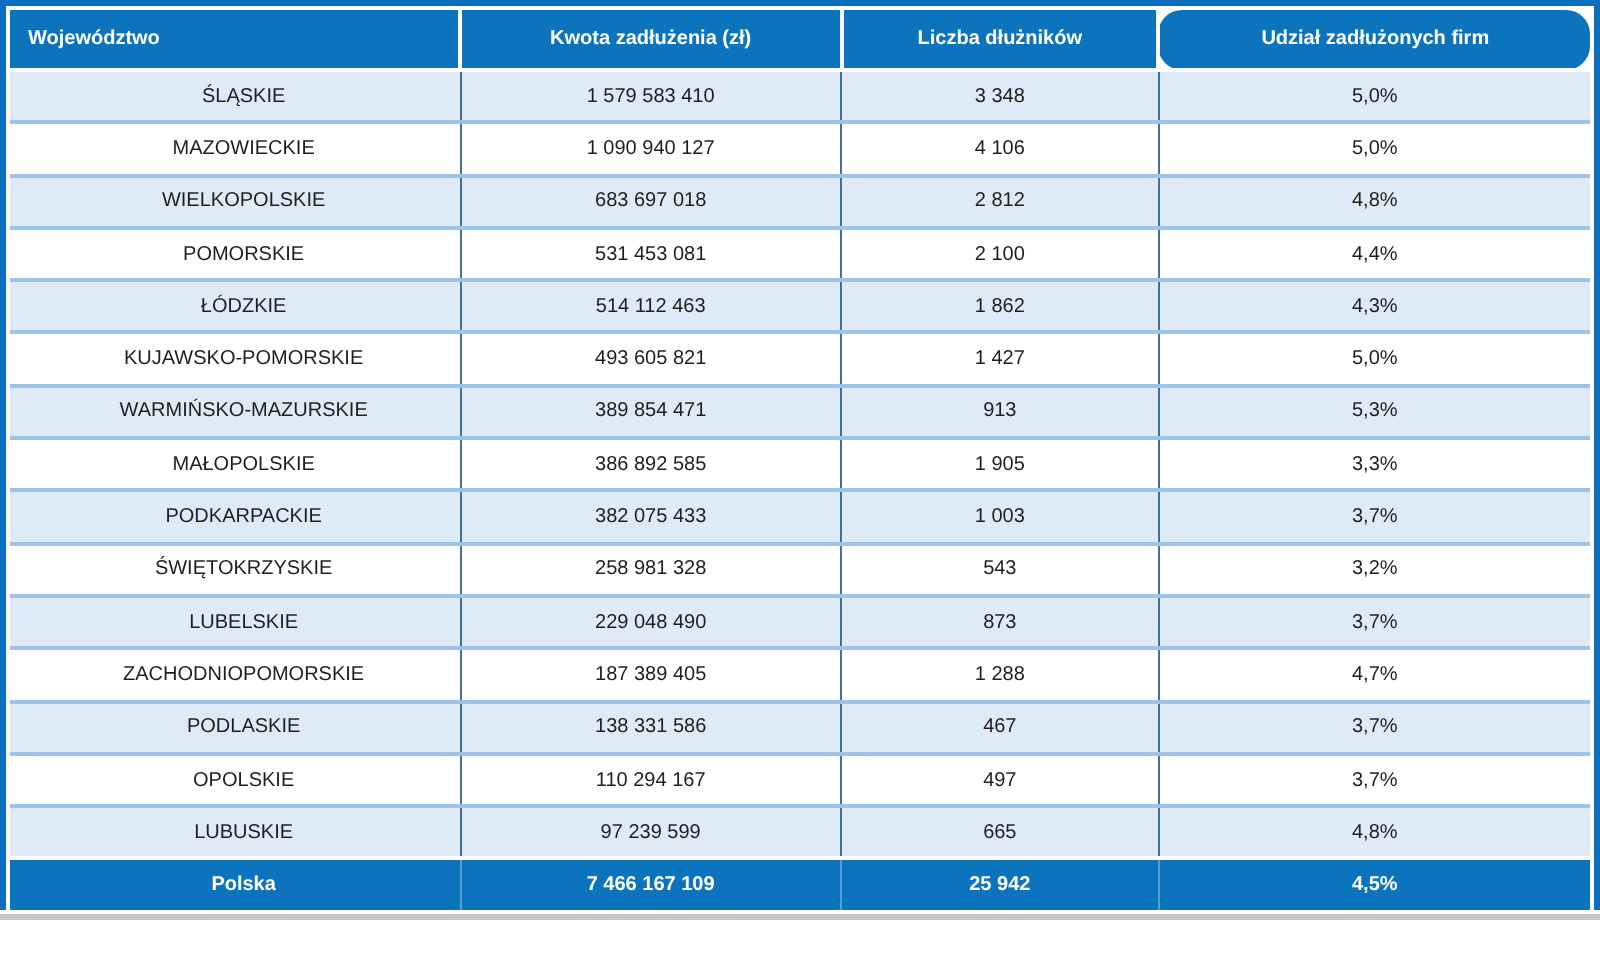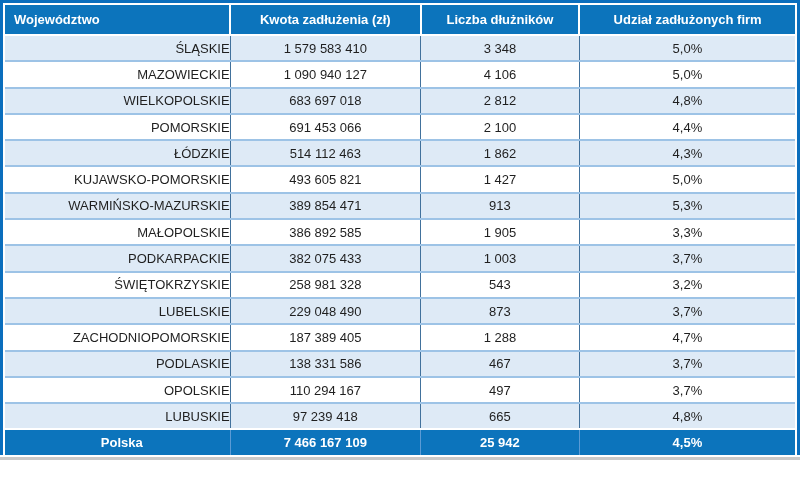--- a/index.html
+++ b/index.html
@@ -20,21 +20,21 @@
     width: 800px;
     border: 3px solid #0a6ebd;
     border-bottom: none;
     padding: 2px 2px 0 2px;
     background: #ffffff;
   }
   table.debt {
     width: 100%;
     border-collapse: collapse;
     table-layout: fixed;
-    font-size: 13px;
+    font-size: 10px;
   }
   table.debt th, table.debt td {
     padding: 0;
     overflow: hidden;
     white-space: nowrap;
     vertical-align: middle;
   }
   
   thead th {
     background: #0c74bc;
@@ -42,32 +42,32 @@
     font-weight: bold;
     height: 29px;
     border-right: 2px solid #ffffff;
     border-bottom: 2px solid #ffffff;
     text-align: center;
   }
   thead th:first-child {
     text-align: left;
     padding-left: 9px;
   }
-  thead th:last-child { border-right: none; }
+  thead th:last-child { border-right: none; border-radius: 12px; }
   
   tbody td {
     height: 24.3px;
     color: #1f1f1f;
     border-right: 1px solid #41719c;
     border-bottom: 2px solid #9dc3e6;
     text-align: center;
     background: #ffffff;
   }
   tbody td:first-child {
-    text-align: right;
+    text-align: center;
     padding-left: 9px;
   }
   tbody td:last-child { border-right: none; }
   tbody tr:nth-child(odd) td { background: #deeaf6; }
   tbody tr:last-child td { border-bottom: none; }
   
   tfoot td {
     background: #0c74bc;
     color: #ffffff;
     font-weight: bold;
@@ -126,21 +126,21 @@
 
   <tr>
     <td>WIELKOPOLSKIE</td>
     <td>683 697 018</td>
     <td>2 812</td>
     <td>4,8%</td>
   </tr>
 
   <tr>
     <td>POMORSKIE</td>
-    <td>691 453 066</td>
+    <td>531 453 081</td>
     <td>2 100</td>
     <td>4,4%</td>
   </tr>
 
   <tr>
     <td>ŁÓDZKIE</td>
     <td>514 112 463</td>
     <td>1 862</td>
     <td>4,3%</td>
   </tr>
@@ -204,21 +204,21 @@
 
   <tr>
     <td>OPOLSKIE</td>
     <td>110 294 167</td>
     <td>497</td>
     <td>3,7%</td>
   </tr>
 
   <tr>
     <td>LUBUSKIE</td>
-    <td>97 239 418</td>
+    <td>97 239 599</td>
     <td>665</td>
     <td>4,8%</td>
   </tr>
 </tbody>
       <tfoot>
         <tr>
           <td>Polska</td>
           <td>7 466 167 109</td>
           <td>25 942</td>
           <td>4,5%</td>

